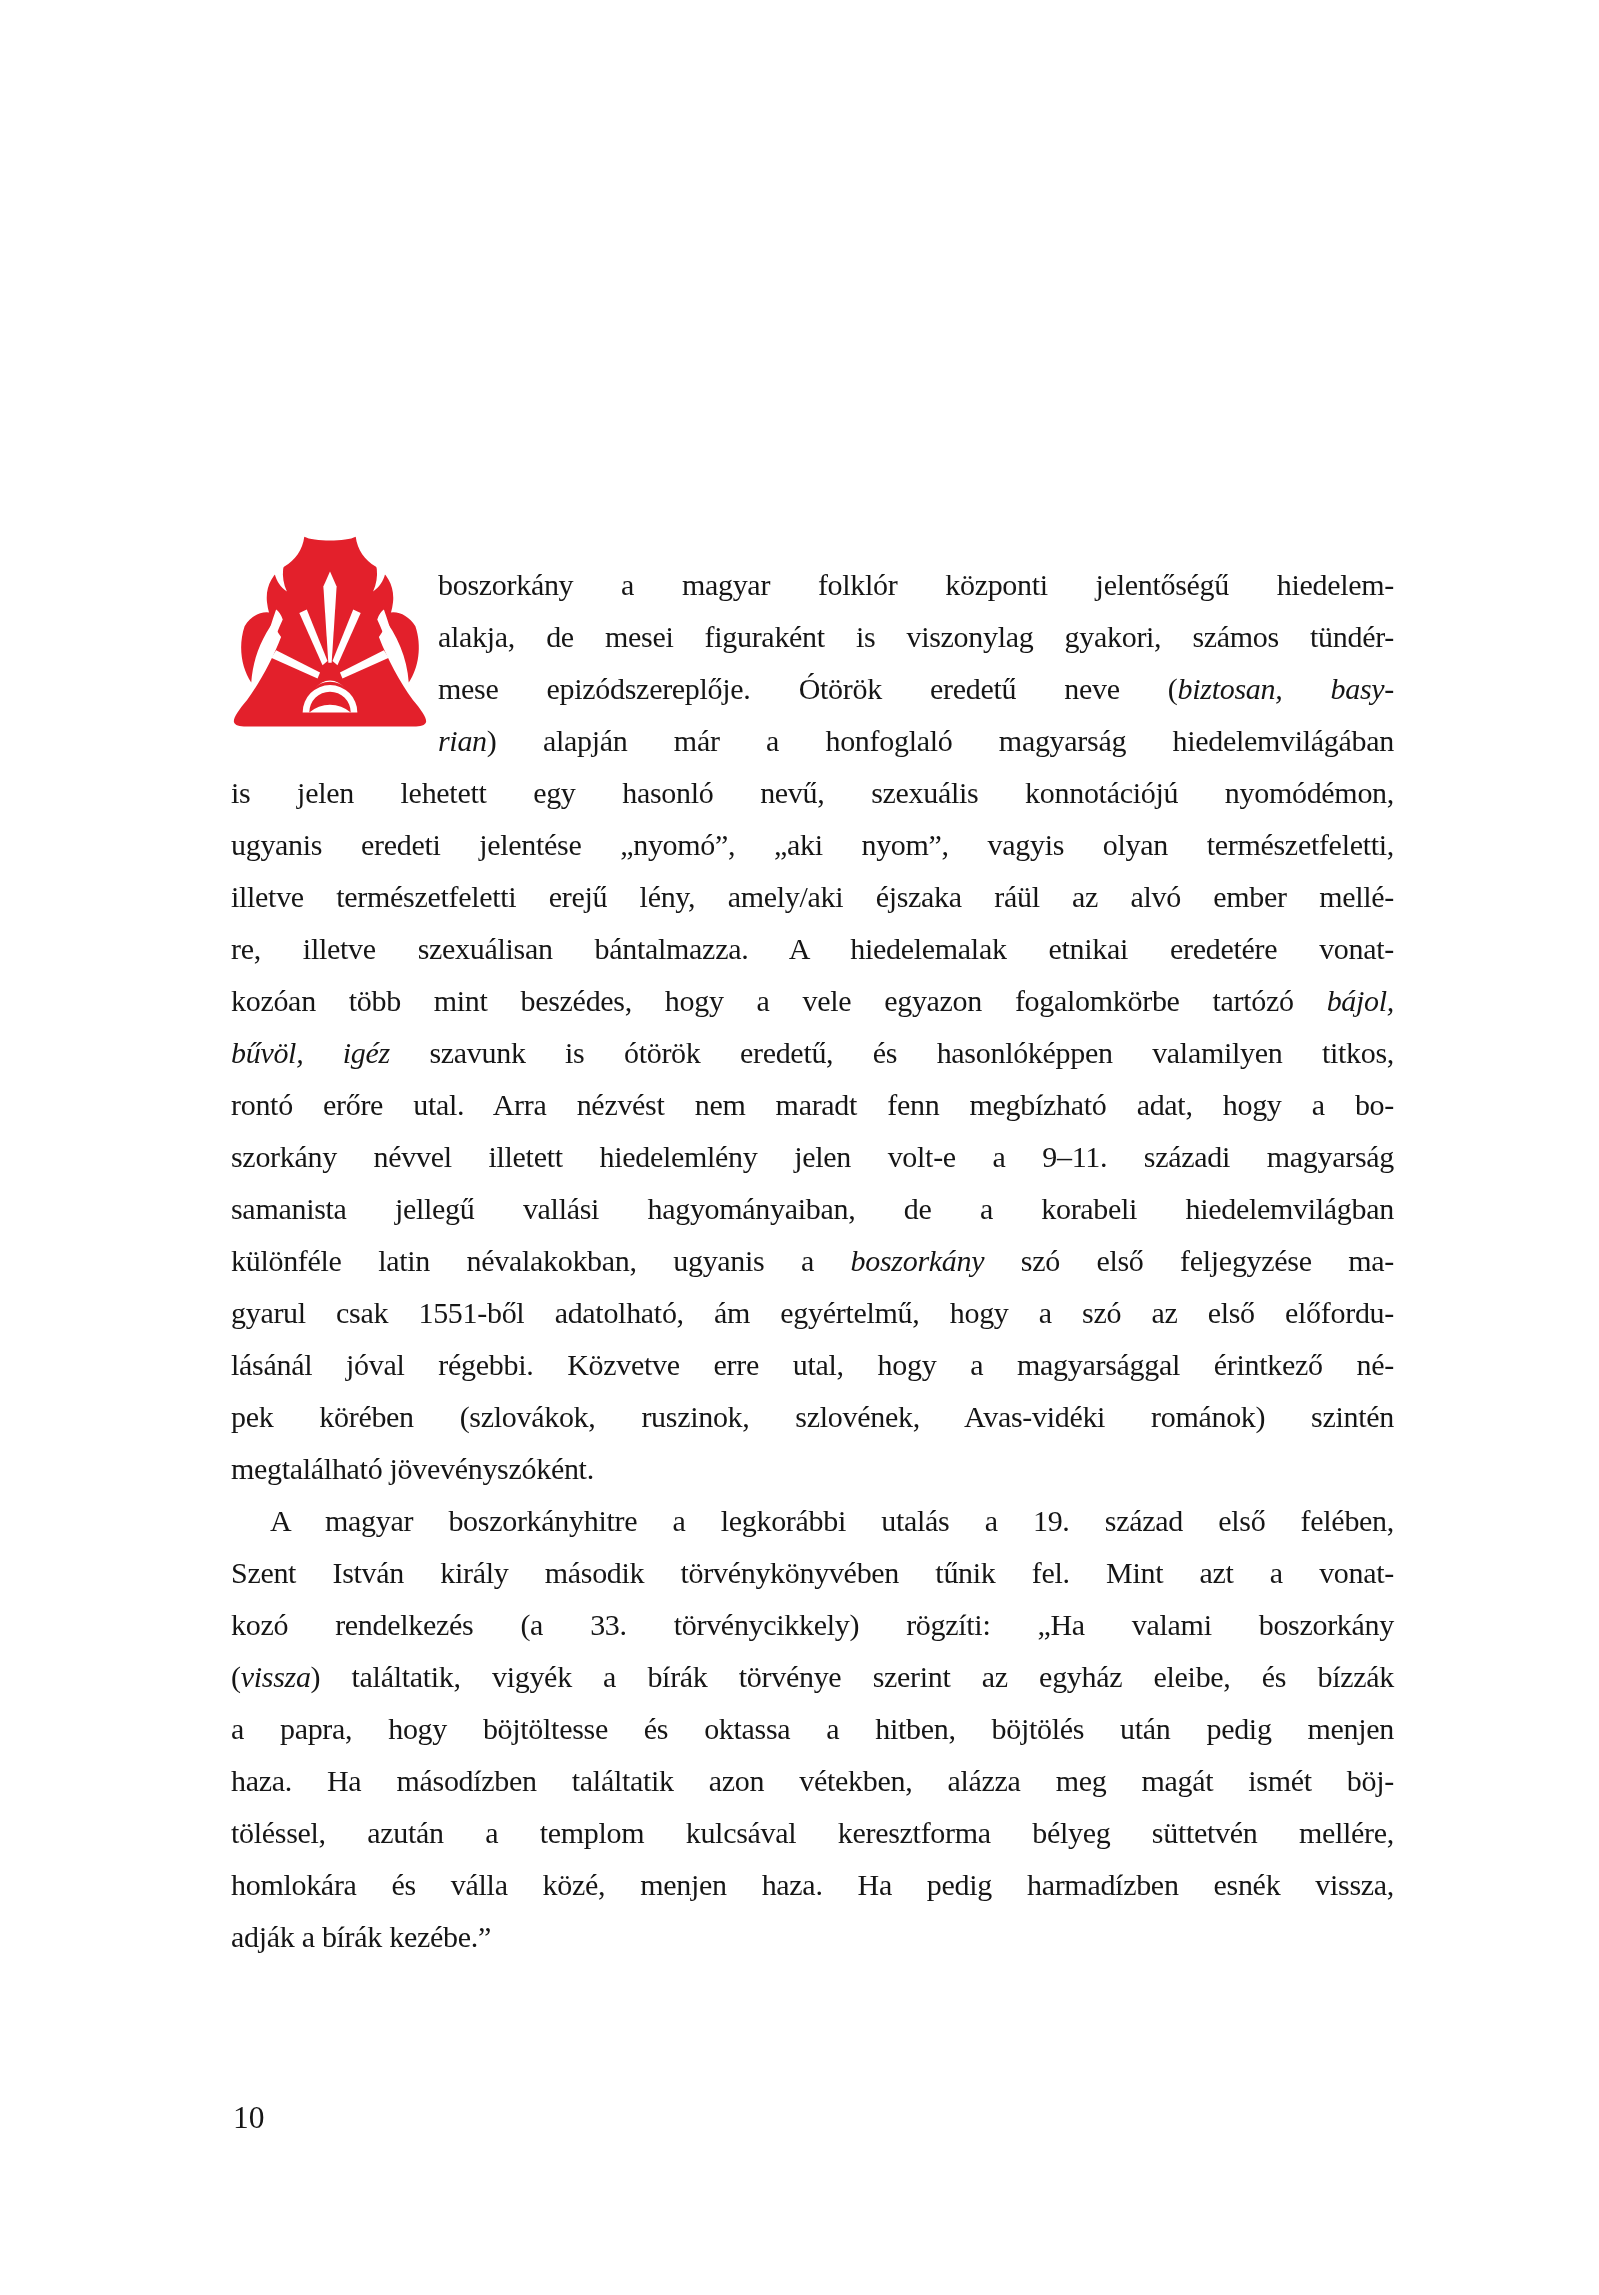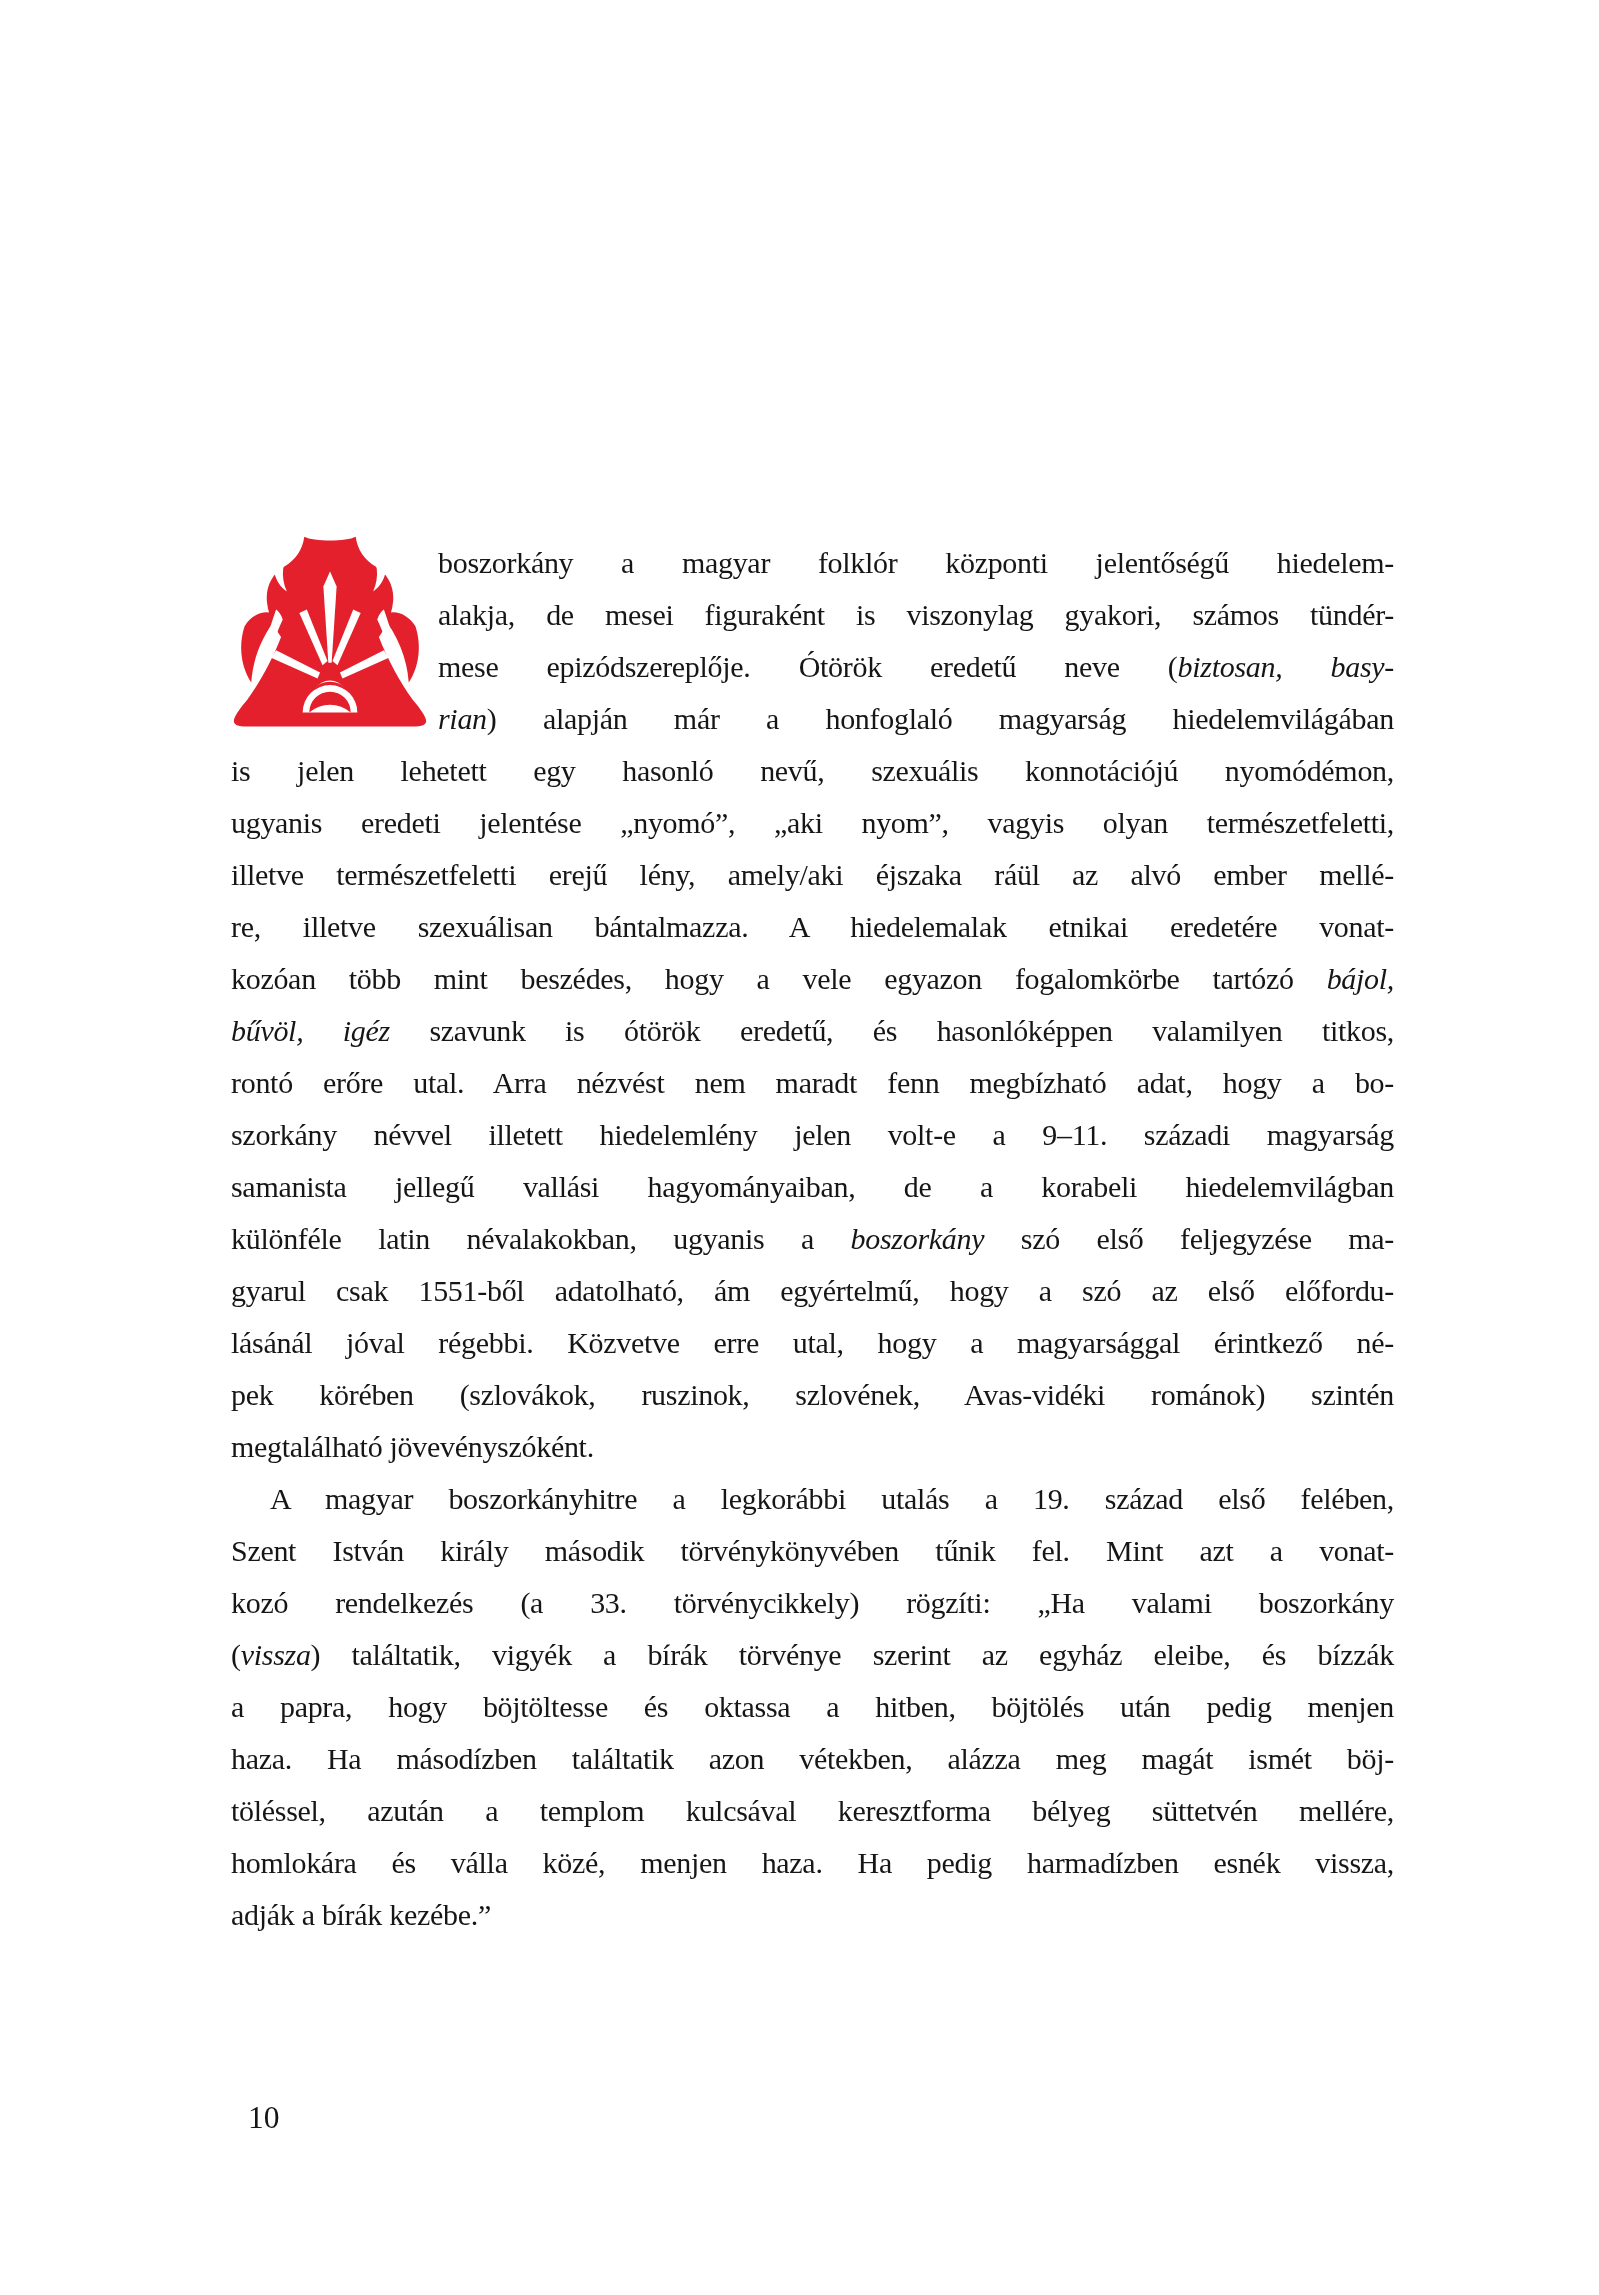--- a/index.html
+++ b/index.html
@@ -11,41 +11,41 @@
     font-family:"Liberation Serif", serif;
   }
   .dropcap{
     position:absolute;
     left:233px;top:536px;
     width:194px;height:192px;
   }
   .dropcap svg{display:block;width:100%;height:100%;}
   .text-block{
     position:absolute;
-    left:231px;top:537px;
+    left:231px;top:559px;
     width:1163px;
     font-size:30px;
     line-height:52px;
     color:#161616;
     letter-spacing:-0.01em;
   }
   .line{
     text-align:justify;
     text-align-last:justify;
     height:52px;
     overflow:visible;
     white-space:normal;
   }
   .line.dc{margin-left:207px;}
   .line.pi{text-indent:39px;}
   .line.pe{text-align-last:left;}
   .it{font-style:italic;}
   .page-number{
     position:absolute;
-    left:248px;top:2102px;
+    left:233px;top:2102px;
     font-size:31.5px;line-height:1;
     color:#161616;
   }
 </style>
 </head>
 <body>
 
 <div class="page">
 
   <div class="dropcap">

